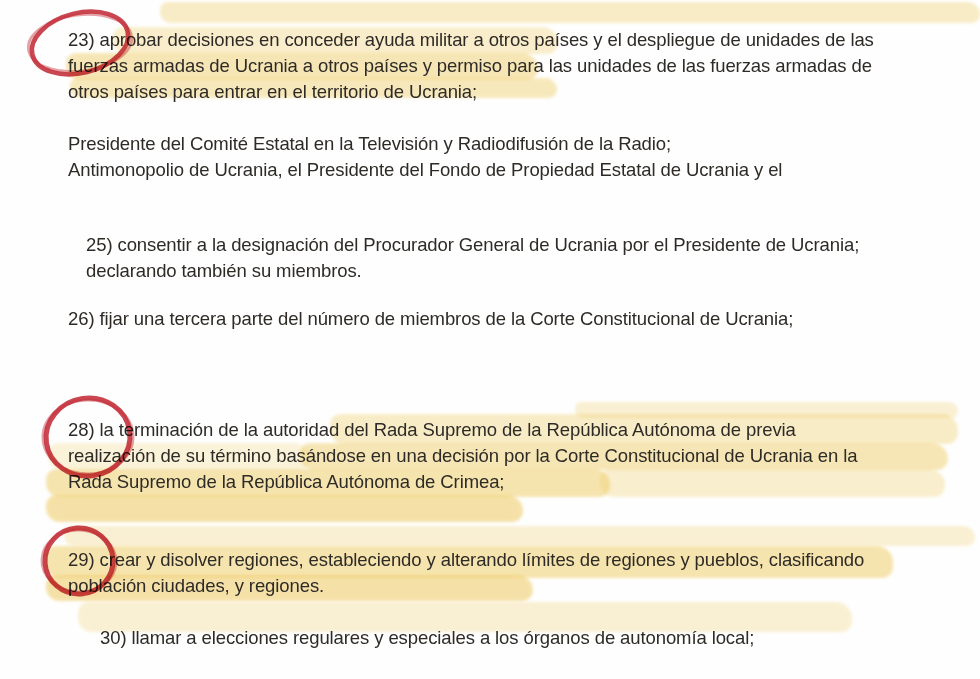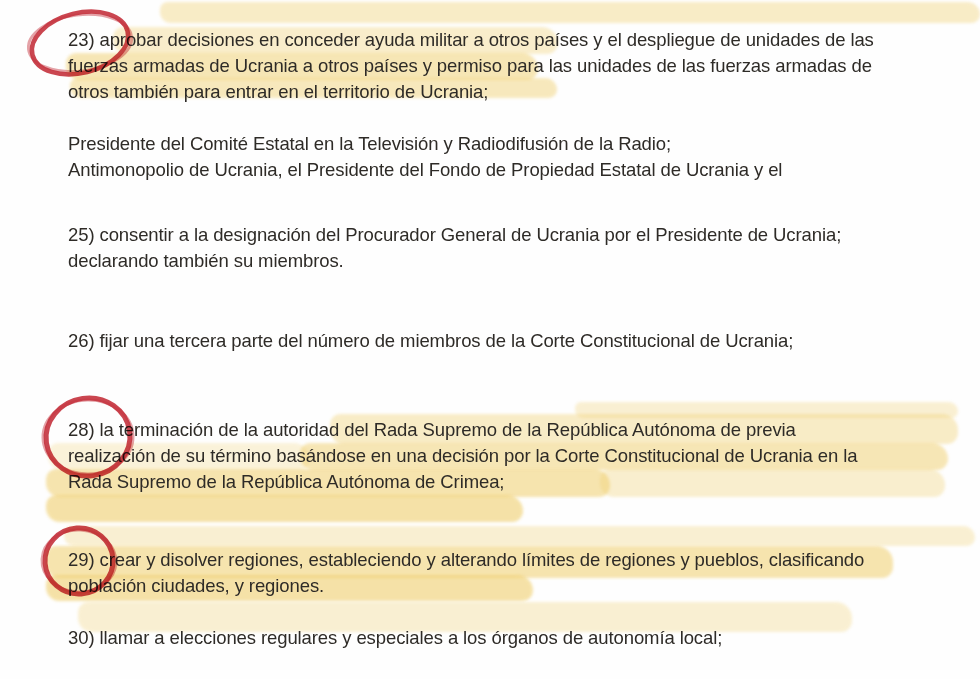--- a/index.html
+++ b/index.html
@@ -45,43 +45,43 @@
       <div class="hl" style="left: 46px; top: 495px; width: 477px; height: 27px; background: rgb(240, 207, 110); opacity: 0.6;"></div>
       <div class="hl" style="left: 64px; top: 526px; width: 911px; height: 20px; background: rgb(240, 207, 110); opacity: 0.3;"></div>
       <div class="hl" style="left: 46px; top: 546px; width: 847px; height: 32px; background: rgb(240, 207, 110); opacity: 0.55;"></div>
       <div class="hl" style="left: 46px; top: 575px; width: 487px; height: 26px; background: rgb(240, 207, 110); opacity: 0.6;"></div>
       <div class="hl" style="left: 78px; top: 602px; width: 774px; height: 30px; background: rgb(240, 207, 110); opacity: 0.3;"></div>
     </div>
   <div class="layer" id="text-layer">
       <div class="para" style="top: 27px;">
         <div class="line">23) aprobar decisiones en conceder ayuda militar a otros países y el despliegue de unidades de las</div>
         <div class="line">fuerzas armadas de Ucrania a otros países y permiso para las unidades de las fuerzas armadas de</div>
-        <div class="line">otros también para entrar en el territorio de Ucrania;</div>
+        <div class="line">otros países para entrar en el territorio de Ucrania;</div>
       </div>
       <div class="para" style="top: 131px;">
         <div class="line">Presidente del Comité Estatal en la Televisión y Radiodifusión de la Radio;</div>
         <div class="line">Antimonopolio de Ucrania, el Presidente del Fondo de Propiedad Estatal de Ucrania y el</div>
       </div>
-      <div class="para" style="top: 222px;">
+      <div class="para" style="top: 232px; margin-left: 18px;">
         <div class="line">25) consentir a la designación del Procurador General de Ucrania por el Presidente de Ucrania;</div>
         <div class="line">declarando también su miembros.</div>
       </div>
-      <div class="para" style="top: 328px;">
+      <div class="para" style="top: 306px;">
         <div class="line">26) fijar una tercera parte del número de miembros de la Corte Constitucional de Ucrania;</div>
       </div>
       <div class="para" style="top: 417px;">
         <div class="line">28) la terminación de la autoridad del Rada Supremo de la República Autónoma de previa</div>
         <div class="line">realización de su término basándose en una decisión por la Corte Constitucional de Ucrania en la</div>
         <div class="line">Rada Supremo de la República Autónoma de Crimea;</div>
       </div>
       <div class="para" style="top: 547px;">
         <div class="line">29) crear y disolver regiones, estableciendo y alterando límites de regiones y pueblos, clasificando</div>
         <div class="line">población ciudades, y regiones.</div>
       </div>
-      <div class="para" style="top: 625px;">
+      <div class="para" style="top: 625px; margin-left: 32px;">
         <div class="line">30) llamar a elecciones regulares y especiales a los órganos de autonomía local;</div>
       </div>
     </div>
   <svg class="layer" id="circle-layer" width="980" height="679" viewBox="0 0 980 679" xmlns="http://www.w3.org/2000/svg">
       <ellipse cx="80" cy="43" rx="49" ry="30" transform="rotate(-14 80 43)" stroke="#c5323d" stroke-width="4.5" stroke-opacity="0.9"></ellipse>
       <ellipse cx="80" cy="43" rx="52" ry="28" transform="rotate(-7 80 43)" stroke="#c5323d" stroke-width="2.6999999999999997" stroke-opacity="0.45"></ellipse>
       <ellipse cx="88" cy="437" rx="42" ry="39" transform="rotate(-8 88 437)" stroke="#c5323d" stroke-width="5" stroke-opacity="0.9"></ellipse>
       <ellipse cx="88" cy="437" rx="45" ry="37" transform="rotate(-1 88 437)" stroke="#c5323d" stroke-width="3" stroke-opacity="0.45"></ellipse>
       <ellipse cx="79" cy="561" rx="34" ry="33" transform="rotate(-4 79 561)" stroke="#c5323d" stroke-width="5" stroke-opacity="0.9"></ellipse>
       <ellipse cx="79" cy="561" rx="37" ry="31" transform="rotate(3 79 561)" stroke="#c5323d" stroke-width="3" stroke-opacity="0.45"></ellipse>

